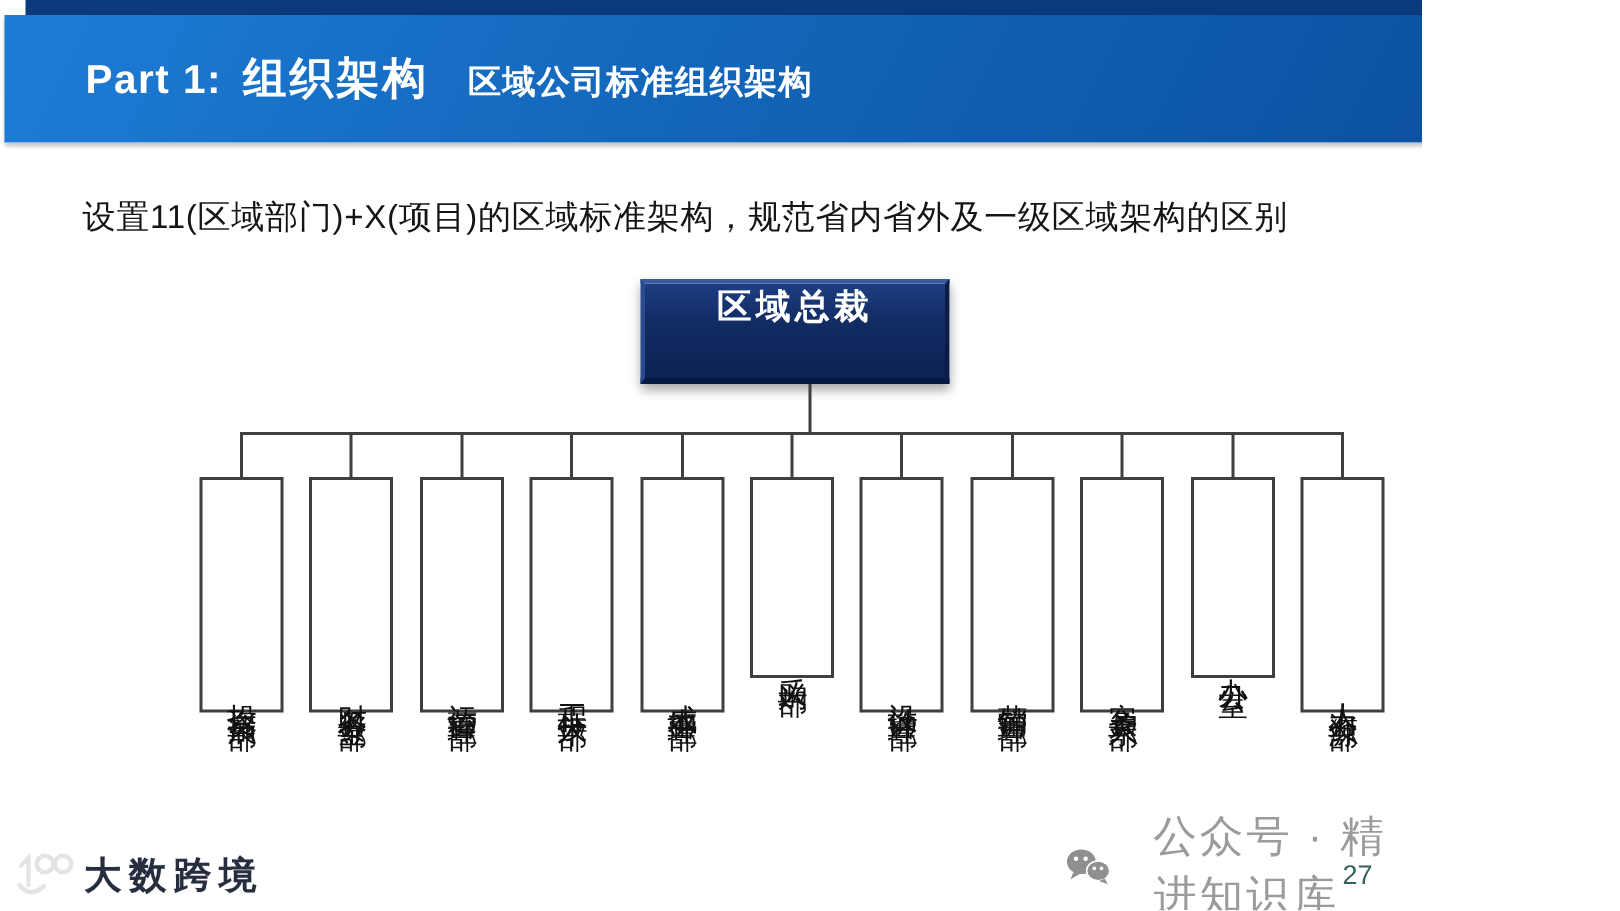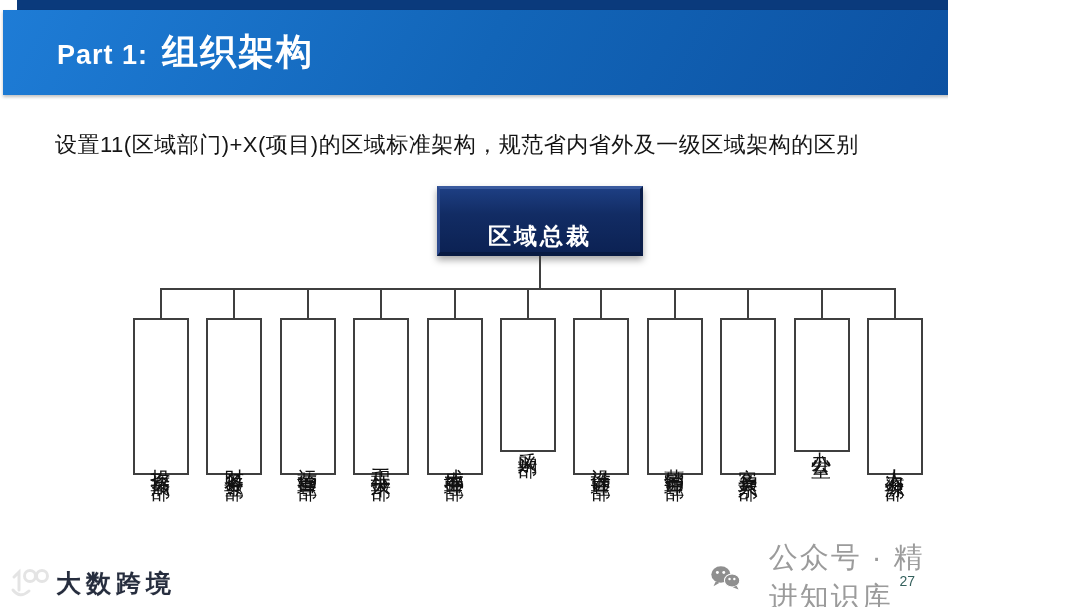--- a/index.html
+++ b/index.html
@@ -25,47 +25,47 @@
     position: absolute;
     left: 3px; top: 10px;
     width: 1077px; height: 85px;
     background: linear-gradient(118deg, var(--bar-start, #1e7cd6) 0%, #1265b8 45%, var(--bar-end, #0b4c9c) 100%);
     box-shadow: 0 2px 3px rgba(0,0,0,0.25);
     display: flex;
     align-items: center;
   }
   .header-text { display: flex; align-items: baseline; padding-left: 54px; color: #ffffff; }
   .part-label { font-size: 27px; font-weight: 600; letter-spacing: 1px; }
-  .header-title { font-size: 36px; font-weight: 700; margin-left: 14px; letter-spacing: 2px; }
+  .header-title { font-size: 29px; font-weight: 700; margin-left: 14px; letter-spacing: 2px; }
   .header-subtitle { font-size: 22px; font-weight: 600; margin-left: 26px; letter-spacing: 1px; }
 
   
   .description {
     position: absolute;
     left: 55px; top: 130px;
     font-size: 22px;
     font-weight: 500;
     color: #151515;
     letter-spacing: 0.5px;
   }
 
   
   .org-chart { position: absolute; left: 0; top: 0; width: 1080px; height: 607px; }
 
   .root-box {
     position: absolute;
-    left: 437px; top: 186px;
+    left: 427px; top: 186px;
     width: 206px; height: 70px;
     background: linear-gradient(180deg, #1d3e82 0%, var(--root-color, #122c64) 40%, #0c2254 100%);
     border-top: 3px solid #3a5a9e;
     border-left: 3px solid #2c4a8e;
     border-right: 3px solid #0a1d49;
     border-bottom: 4px solid #081a42;
     box-shadow: 0 4px 7px rgba(0,0,0,0.35);
-    display: flex; align-items: flex-end; justify-content: center;
+    display: flex; align-items: flex-start; justify-content: center;
   }
   .root-label {
     color: #ffffff;
     font-size: 23px;
     font-weight: 600;
     letter-spacing: 3px;
   }
 
   .root-stub {
     position: absolute;
@@ -129,34 +129,35 @@
   }
   .wechat-label {
     font-size: 29px;
     color: #9b9b9b;
     letter-spacing: 2px;
     margin-left: 28px;
   }
   .page-number {
     position: absolute;
     right: 33px; top: 573px;
-    font-size: 14px;
+    font-size: 18px;
     color: var(--page-num-color, #35615d);
   }
 </style>
 </head>
 <body>
 
 <div class="slide">
 
   <div class="header-backdrop"></div>
   <div class="header-bar">
     <div class="header-text">
       <span class="part-label">Part 1:</span>
       <span class="header-title">组织架构</span>
+      <span class="header-subtitle">区域公司标准组织架构</span>
     </div>
   </div>
 
   <div class="description">设置11(区域部门)+X(项目)的区域标准架构，规范省内省外及一级区域架构的区别</div>
 
   <div class="org-chart">
     <div class="root-box">
       <span class="root-label">区域总裁</span>
     </div>
     <div class="root-stub"></div>

